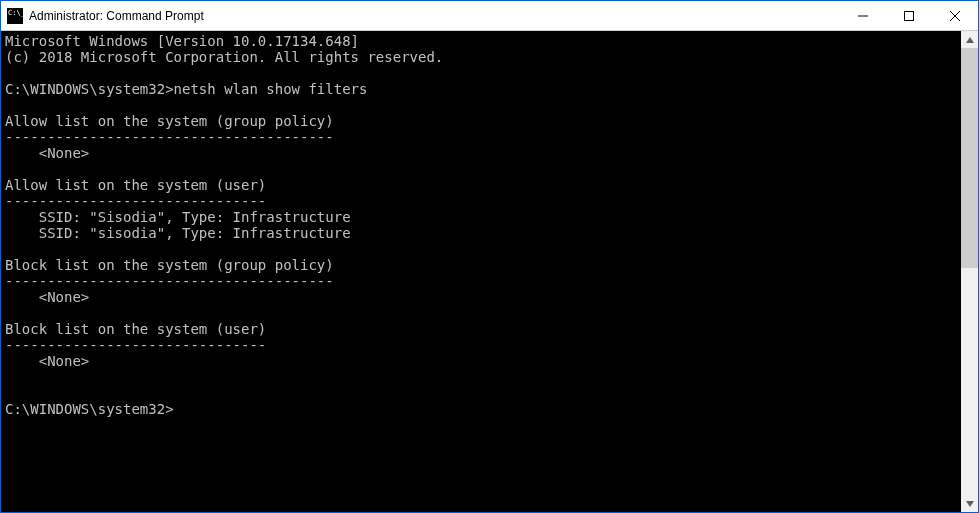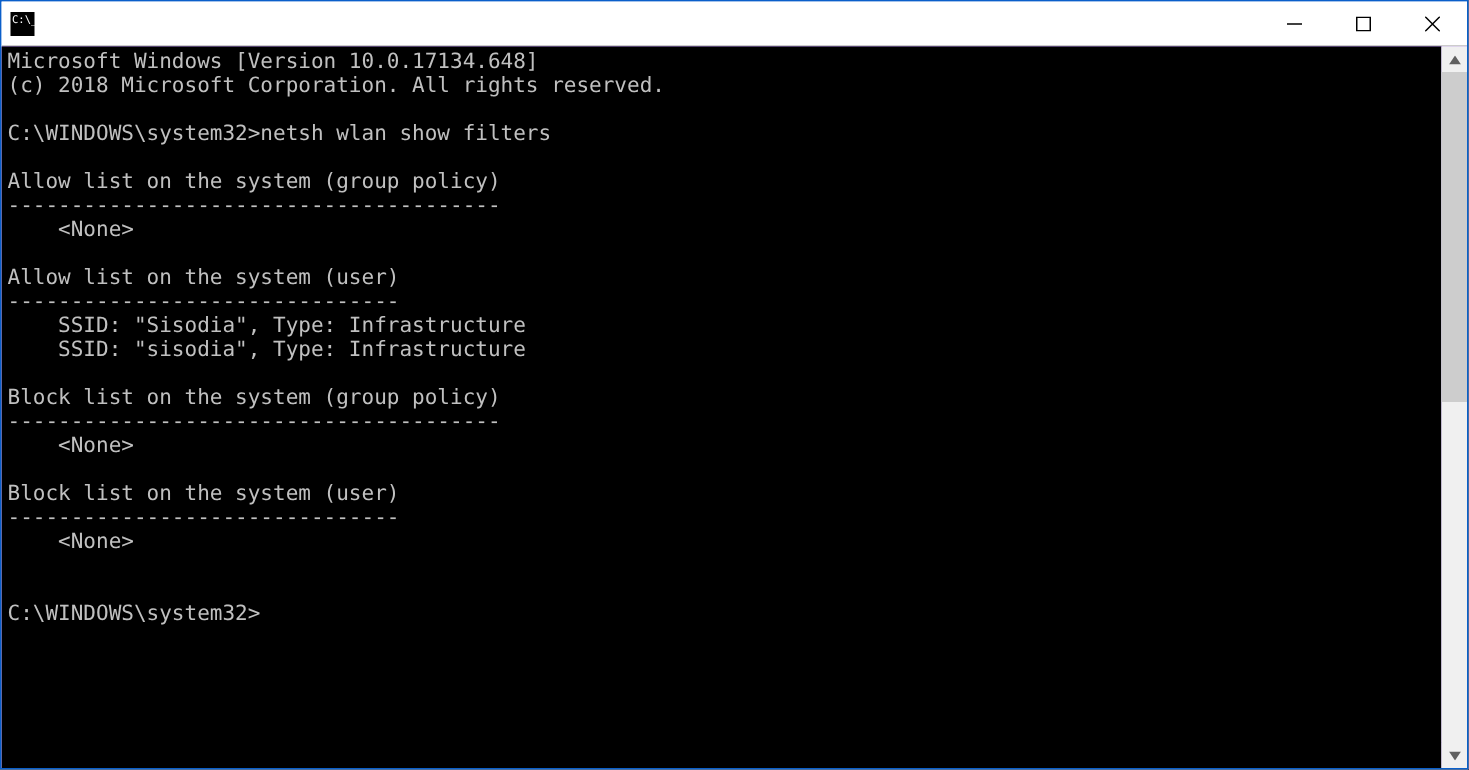--- a/index.html
+++ b/index.html
@@ -56,21 +56,21 @@
     height: 100%;
     display: flex;
     align-items: center;
     justify-content: center;
     color: #000;
   }
   .titlebar-btn svg { display: block; }
   .terminal-wrap {
     position: relative;
     height: calc(100% - 30px);
-    background: #6d28d9;
+    background: #0369a1;
   }
   .terminal {
     background: #000000;
     color: #c0c0c0;
     font-family: Consolas, "Lucida Console", monospace;
     font-size: 14px;
     line-height: 16px;
     padding: 2px 4px;
     height: 100%;
     overflow: hidden;
@@ -109,20 +109,21 @@
     right: 0;
     height: 220px;
     background: #cdcdcd;
   }
 </style>
 </head>
 <body>
 
 <div class="titlebar">
   <span class="titlebar-icon"></span>
+  <span class="titlebar-title">Administrator: Command Prompt</span>
   <span class="titlebar-spacer"></span>
   <div class="titlebar-buttons">
     <div class="titlebar-btn">
       <svg width="10" height="10" viewBox="0 0 10 10">
           <path d="M0 5 H10" stroke="#000" stroke-width="1"></path>
         </svg>
     </div>
     <div class="titlebar-btn">
       <svg width="10" height="10" viewBox="0 0 10 10">
           <rect x="0.5" y="0.5" width="9" height="9" fill="none" stroke="#000" stroke-width="1"></rect>

